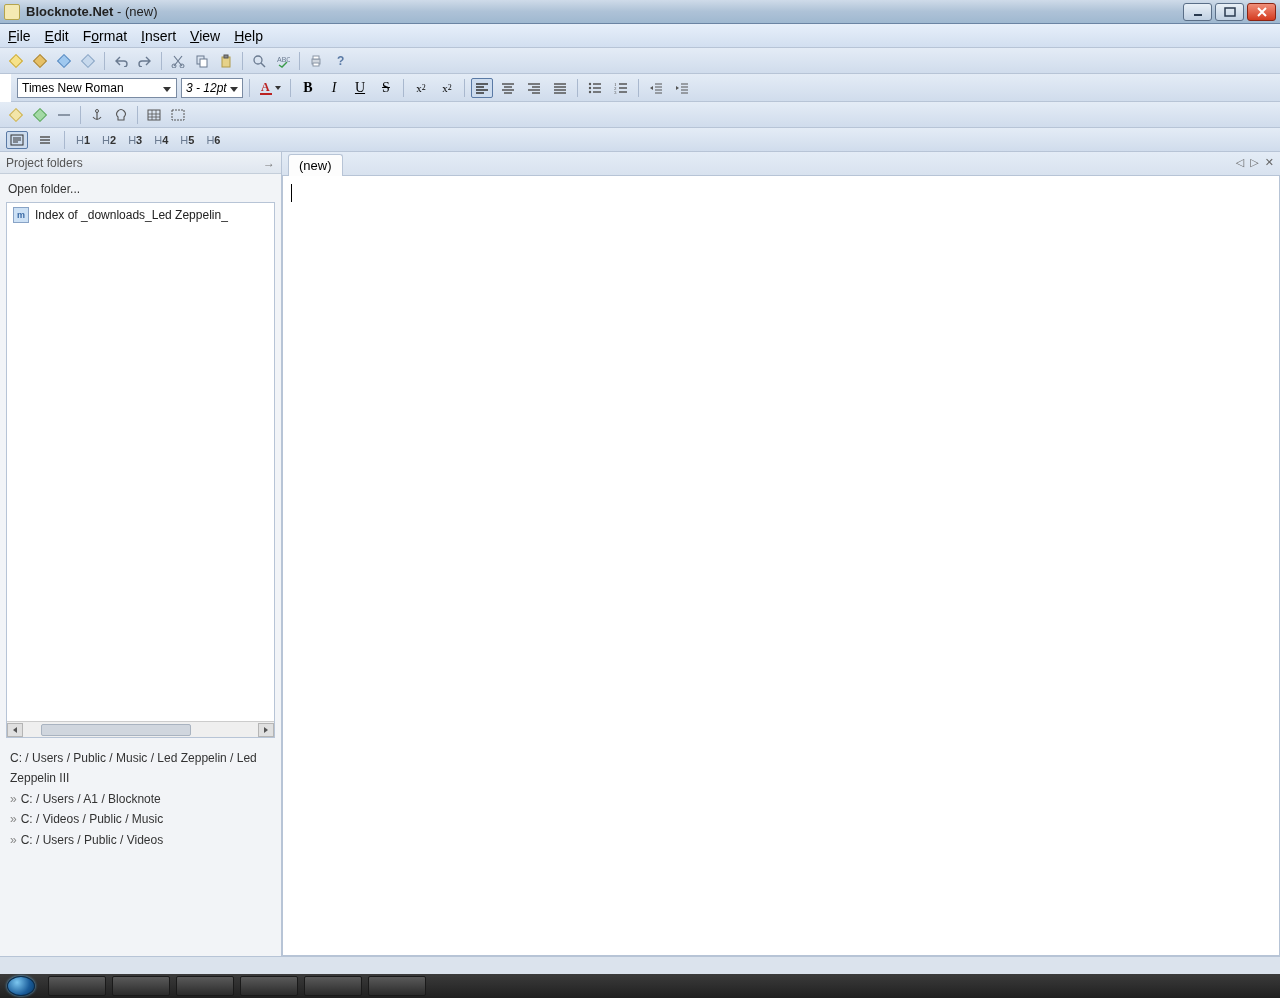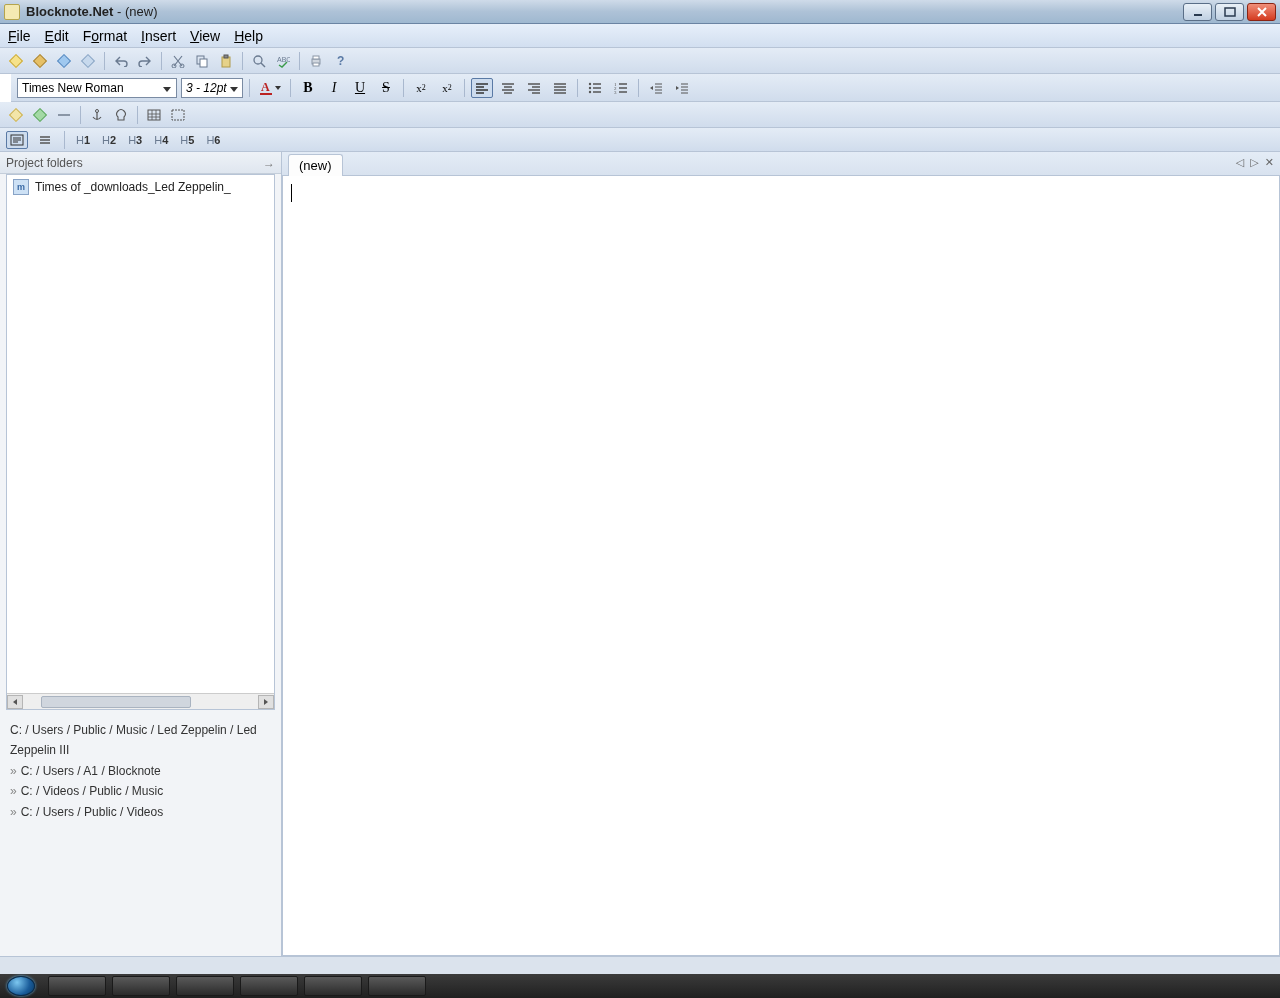--- a/index.html
+++ b/index.html
@@ -336,24 +336,25 @@
   <div class="hbtn">H<b>5</b></div>
   <div class="hbtn">H<b>6</b></div>
 </div>
 
 <div class="workspace">
   <div class="sidebar">
     <div class="sidebar-header">
       <span>Project folders</span>
       <span class="arrow-r">→</span>
     </div>
+    <div class="open-folder">Open folder...</div>
     <div class="tree">
       <div class="tree-item">
         <div class="tree-icon">m</div>
-        <span>Times of _downloads_Led Zeppelin_</span>
+        <span>Index of _downloads_Led Zeppelin_</span>
       </div>
       <div class="hscroll">
         <div class="arrow">
             <svg width="8" height="8" viewBox="0 0 8 8">
               <path d="M6 1 L2 4 L6 7 Z" fill="#555"></path>
             </svg>
           </div>
         <div class="thumb"></div>
         <div class="arrow" style="margin-left:auto;">
             <svg width="8" height="8" viewBox="0 0 8 8">

